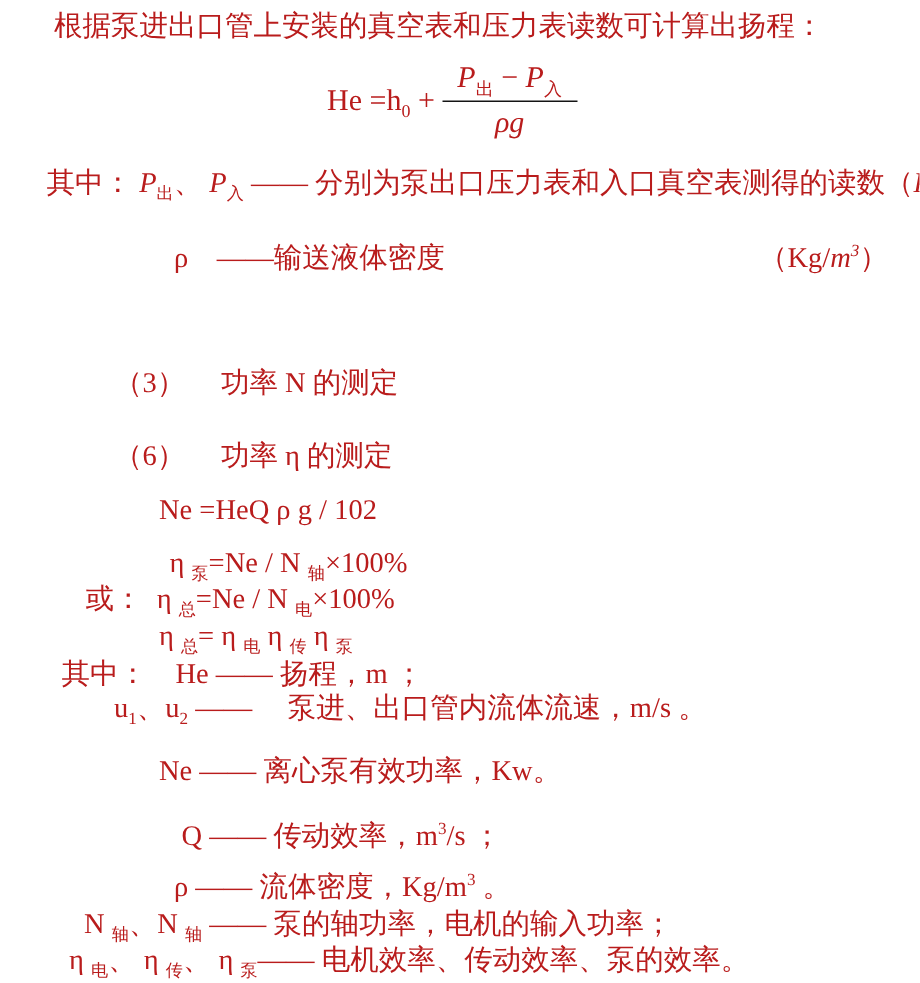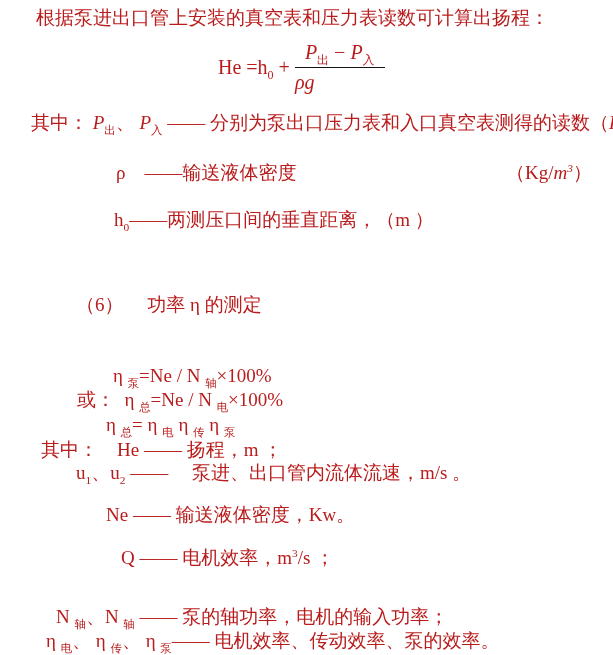--- a/index.html
+++ b/index.html
@@ -35,21 +35,21 @@
   .formula {
     position: absolute;
     display: flex;
     align-items: center;
     font-size: 20px;
     white-space: pre;
   }
   .frac {
     display: inline-flex;
     flex-direction: column;
-    align-items: flex-start;
+    align-items: center;
     margin-left: 5px;
     text-align: center;
   }
   .frac .num {
     padding: 0 10px 3px 10px;
     border-bottom: 1.5px solid #141414;
     white-space: pre;
   }
   .frac .den {
     padding-top: 3px;
@@ -67,25 +67,27 @@
     <span class="lhs"><span>He =h</span><sub>0</sub><span> +</span></span>
     <span class="frac">
       <span class="num"><span class="it">P</span><sub>出</sub><span> − </span><span class="it">P</span><sub>入</sub></span>
       <span class="den"><span class="it">ρg</span></span>
     </span>
   </div>
 
   <div class="line" style="left:10px;  top:111px"><span>其中： </span><span class="it">P</span><sub>出</sub><span>、 </span><span class="it">P</span><sub>入</sub><span> —— 分别为泵出口压力表和入口真空表测得的读数（</span><span class="it">P</span><sub class="it">a</sub><span>）</span></div>
   <div class="line" style="left:95px;  top:161px"><span>ρ　——输送液体密度</span></div>
   <div class="line" style="left:485px; top:161px"><span>（Kg/</span><span class="it">m</span><sup class="it">3</sup><span>）</span></div>
-  <div class="line" style="left:93px;  top:208px"><span>h</span><sub>0</sub><span>——两测压口间的垂直距离，（m ）</span></div>
+  <div class="line" style="left:55px;  top:244px"><span>（3）　 功率 N 的测定</span></div>
   <div class="line" style="left:55px;  top:293px"><span>（6）　 功率 η 的测定</span></div>
+  <div class="line" style="left:85px;  top:329px"><span>Ne =HeQ ρ g / 102</span></div>
   <div class="line" style="left:92px;  top:364px"><span>η </span><sub>泵</sub><span>=Ne / N </span><sub>轴</sub><span>×100%</span></div>
-  <div class="line" style="left:56px;  top:388px"><span>或：  η </span><sub>总</sub><span>=Ne / N </span><sub>电</sub><span>×100%</span></div>
+  <div class="line" style="left:36px;  top:388px"><span>或：  η </span><sub>总</sub><span>=Ne / N </span><sub>电</sub><span>×100%</span></div>
   <div class="line" style="left:85px;  top:413px"><span>η </span><sub>总</sub><span>= η </span><sub>电</sub><span> η </span><sub>传</sub><span> η </span><sub>泵</sub></div>
   <div class="line" style="left:20px;  top:438px"><span>其中：　He —— 扬程，m ；</span></div>
   <div class="line" style="left:55px;  top:461px"><span>u</span><sub>1</sub><span>、u</span><sub>2</sub><span> ——　 泵进、出口管内流体流速，m/s 。</span></div>
-  <div class="line" style="left:85px;  top:503px"><span>Ne —— 输送液体密度，Kw。</span></div>
-  <div class="line" style="left:100px; top:546px"><span>Q —— 电机效率，m</span><sup>3</sup><span>/s ；</span></div>
+  <div class="line" style="left:85px;  top:503px"><span>Ne —— 离心泵有效功率，Kw。</span></div>
+  <div class="line" style="left:100px; top:546px"><span>Q —— 传动效率，m</span><sup>3</sup><span>/s ；</span></div>
+  <div class="line" style="left:95px;  top:580px"><span>ρ —— 流体密度，Kg/m</span><sup>3</sup><span> 。</span></div>
   <div class="line" style="left:25px;  top:629px"><span>η </span><sub>电</sub><span>、 η </span><sub>传</sub><span>、 η </span><sub>泵</sub><span>—— 电机效率、传动效率、泵的效率。</span></div>
   <div class="line" style="left:35px;  top:605px"><span>N </span><sub>轴</sub><span>、N </span><sub>轴</sub><span> —— 泵的轴功率，电机的输入功率；</span></div>
 
 </div>
 
 </body></html>

